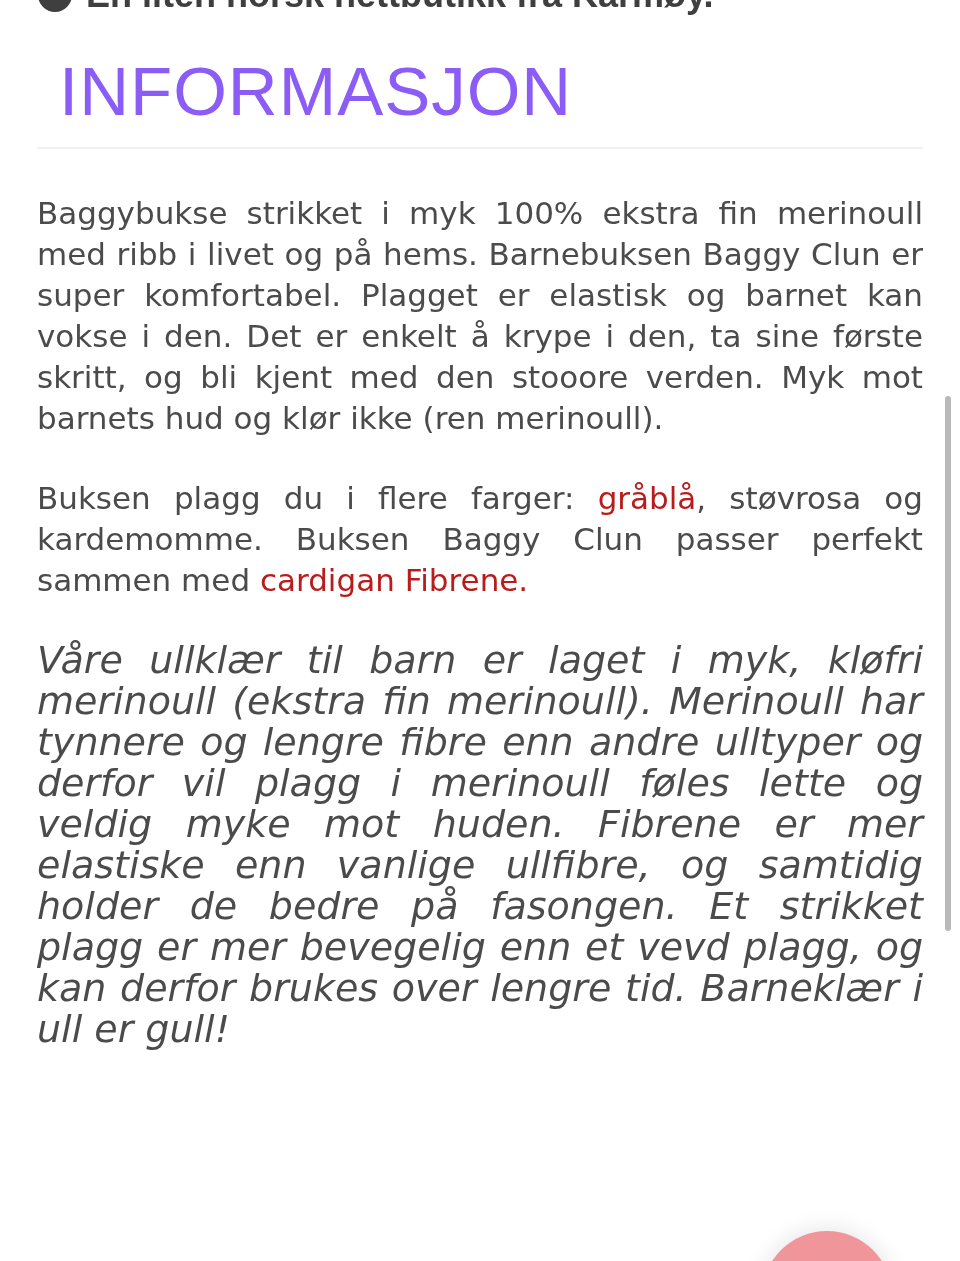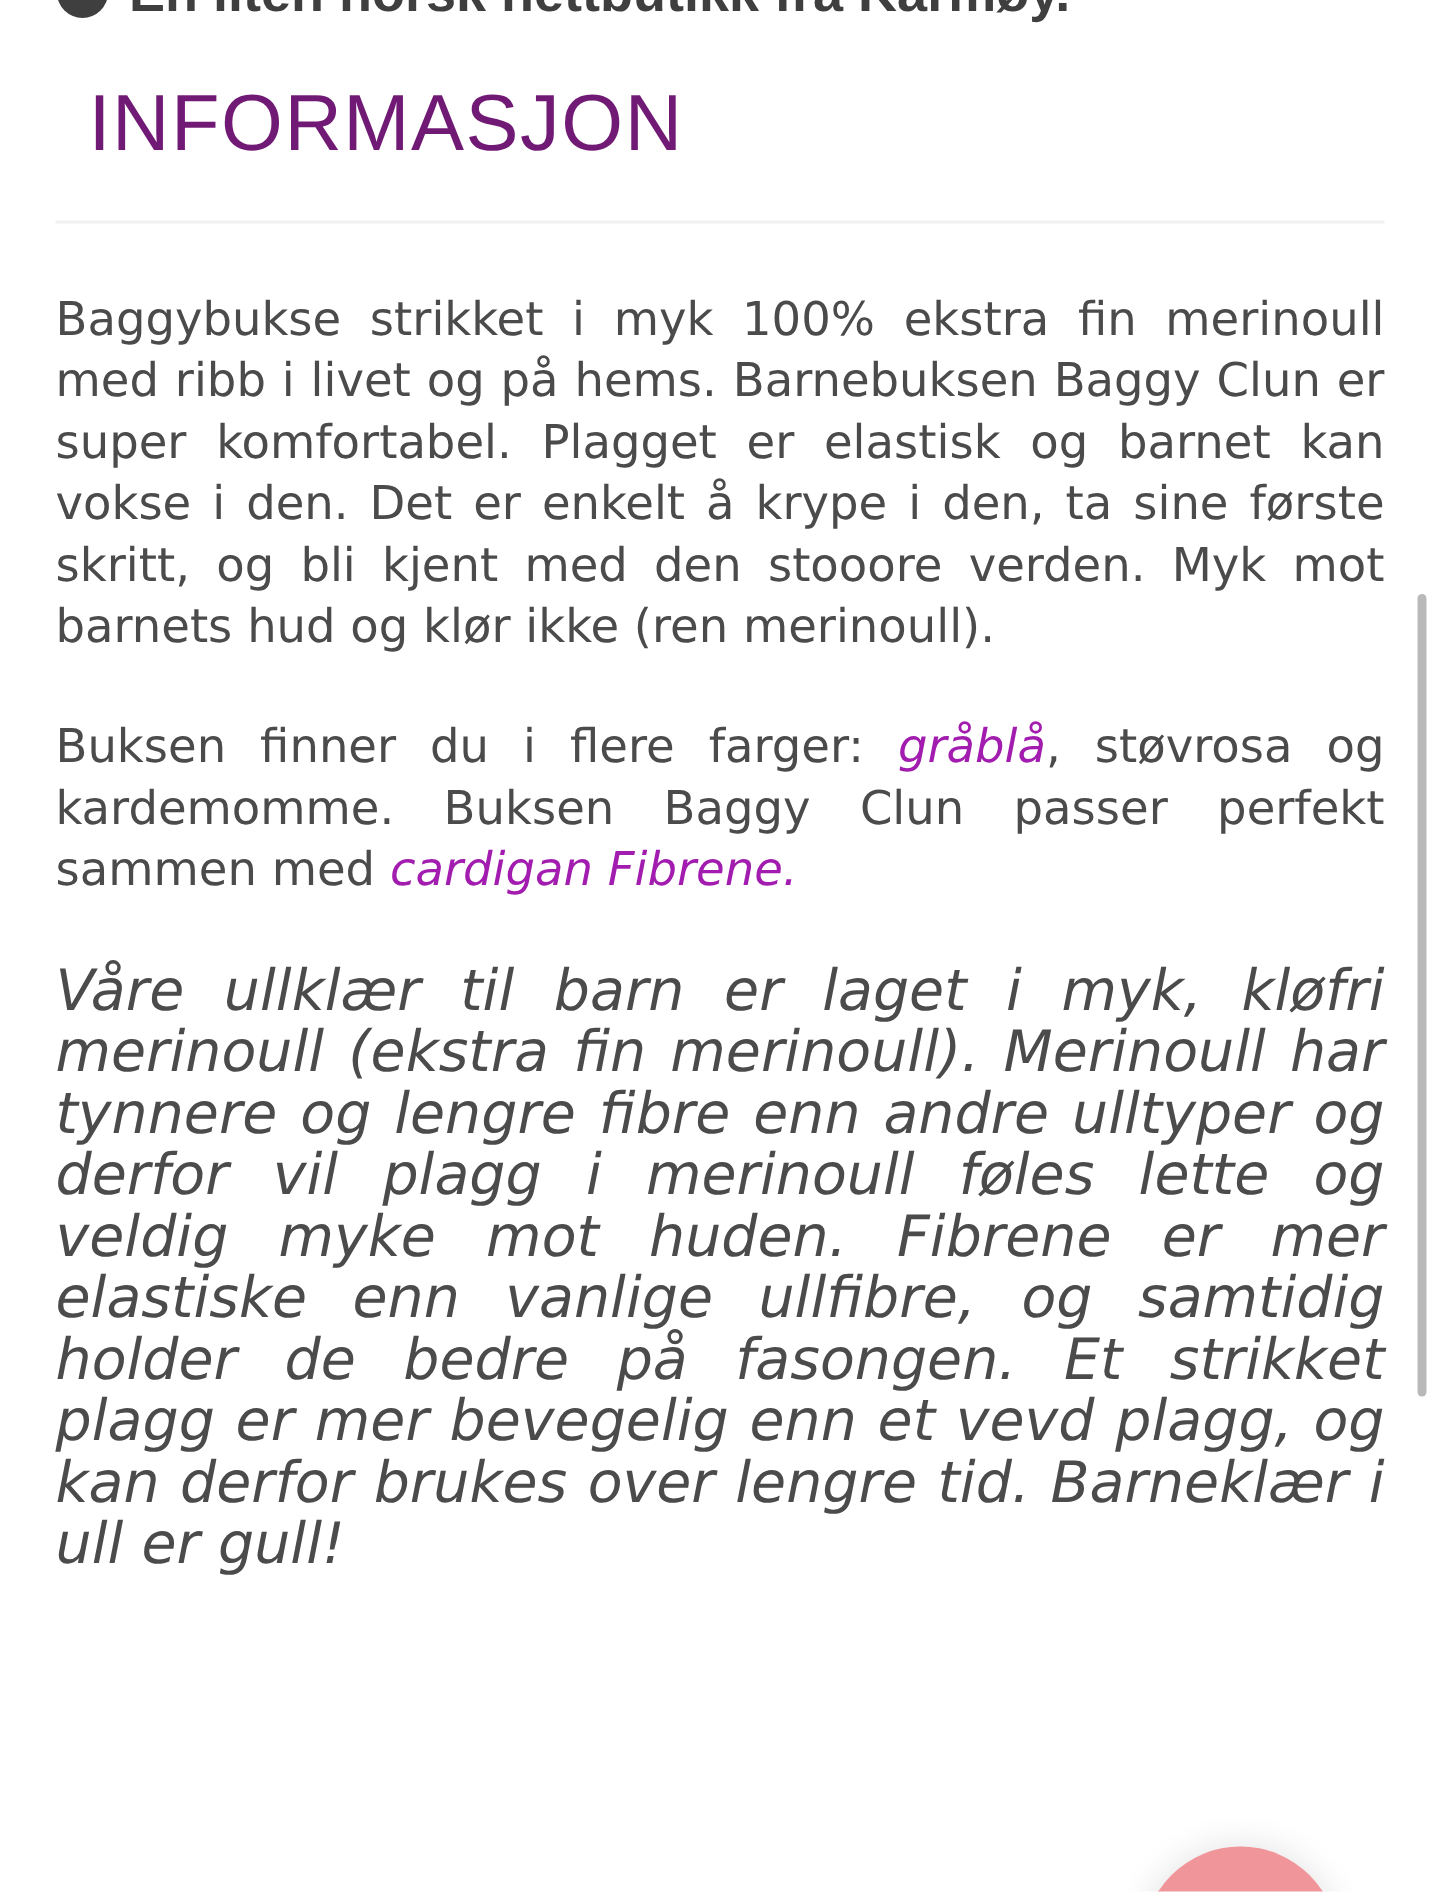--- a/index.html
+++ b/index.html
@@ -12,35 +12,35 @@
       font-family: "Liberation Sans", sans-serif; font-weight: bold;
       font-size: 36px; color: #3f3f3f; white-space: nowrap;
     }
     .top-line .dot {
       width: 34px; height: 34px; border-radius: 50%; background: #3f3f3f; display: inline-block;
     }
 
     .section-title {
       position: absolute; left: 59px; top: 52px;
       font-family: "Liberation Sans", sans-serif; font-weight: normal;
-      font-size: 53px; letter-spacing: 1px; color: #701a75; text-align: center;
+      font-size: 69px; letter-spacing: 1px; color: #8b5cf6; text-align: center;
     }
     .divider {
       position: absolute; left: 37px; top: 147px; width: 886px; height: 2px;
       background: #f1f1f1;
     }
 
     .content {
       position: absolute; left: 37px; top: 193px; width: 886px;
       font-family: "DejaVu Sans", sans-serif; font-size: 31px; line-height: 41px;
       text-align: justify; color: #4b4b4b;
     }
     .content p { margin-bottom: 39px; }
     .content p.italic { font-style: italic; font-size: 38px; margin-top: 8px; }
-    .content a { color: #a21caf; text-decoration: none; font-style: italic; }
+    .content a { color: #b91c1c; text-decoration: none; }
 
     .scrollbar {
       position: absolute; left: 945px; top: 396px; width: 6px; height: 535px;
       border-radius: 3px; background: #b9b9b9;
     }
 
     .fab {
       position: absolute; left: 762px; top: 1231px; width: 130px; height: 130px;
       border-radius: 50%; background: #f0969b;
       box-shadow: 0 0 24px rgba(0,0,0,0.12);
@@ -53,20 +53,20 @@
   <span class="dot"></span>
   <span>En liten norsk nettbutikk fra Karmøy.</span>
 </div>
 
 <h2 class="section-title">INFORMASJON</h2>
 <div class="divider"></div>
 
 <div class="content">
   <p>Baggybukse strikket i myk 100% ekstra fin merinoull med ribb i livet og på hems. Barnebuksen Baggy Clun er super komfortabel. Plagget er elastisk og barnet kan vokse i den. Det er enkelt å krype i den, ta sine første skritt, og bli kjent med den stooore verden. Myk mot barnets hud og klør ikke (ren merinoull).</p>
   <p>
-    <span>Buksen finner du i flere farger: </span><a href="#">gråblå</a><span>, støvrosa og kardemomme. Buksen Baggy Clun passer perfekt sammen med </span><a href="#">cardigan Fibrene.</a>
+    <span>Buksen plagg du i flere farger: </span><a href="#">gråblå</a><span>, støvrosa og kardemomme. Buksen Baggy Clun passer perfekt sammen med </span><a href="#">cardigan Fibrene.</a>
   </p>
   <p class="italic">Våre ullklær til barn er laget i myk, kløfri merinoull (ekstra fin merinoull). Merinoull har tynnere og lengre fibre enn andre ulltyper og derfor vil plagg i merinoull føles lette og veldig myke mot huden. Fibrene er mer elastiske enn vanlige ullfibre, og samtidig holder de bedre på fasongen. Et strikket plagg er mer bevegelig enn et vevd plagg, og kan derfor brukes over lengre tid. Barneklær i ull er gull!</p>
 </div>
 
 <div class="scrollbar"></div>
 
 <div class="fab"></div>
 
 </body></html>

